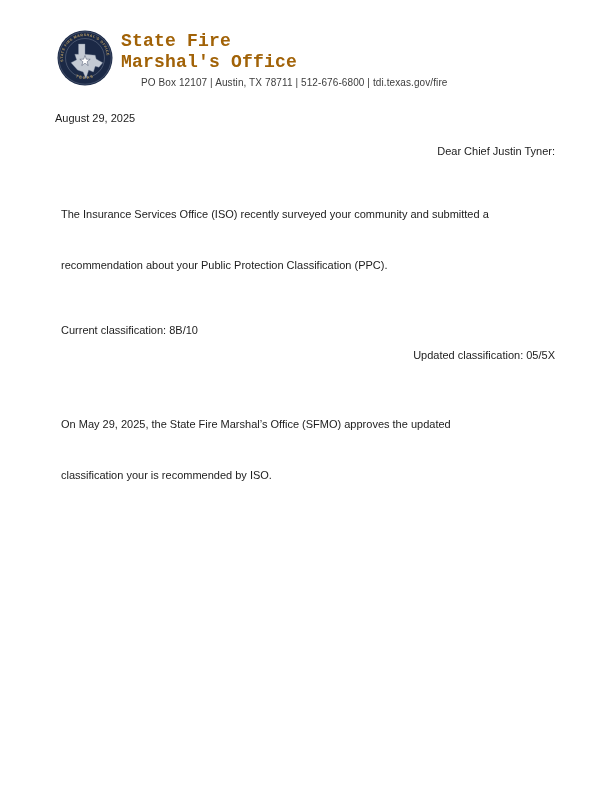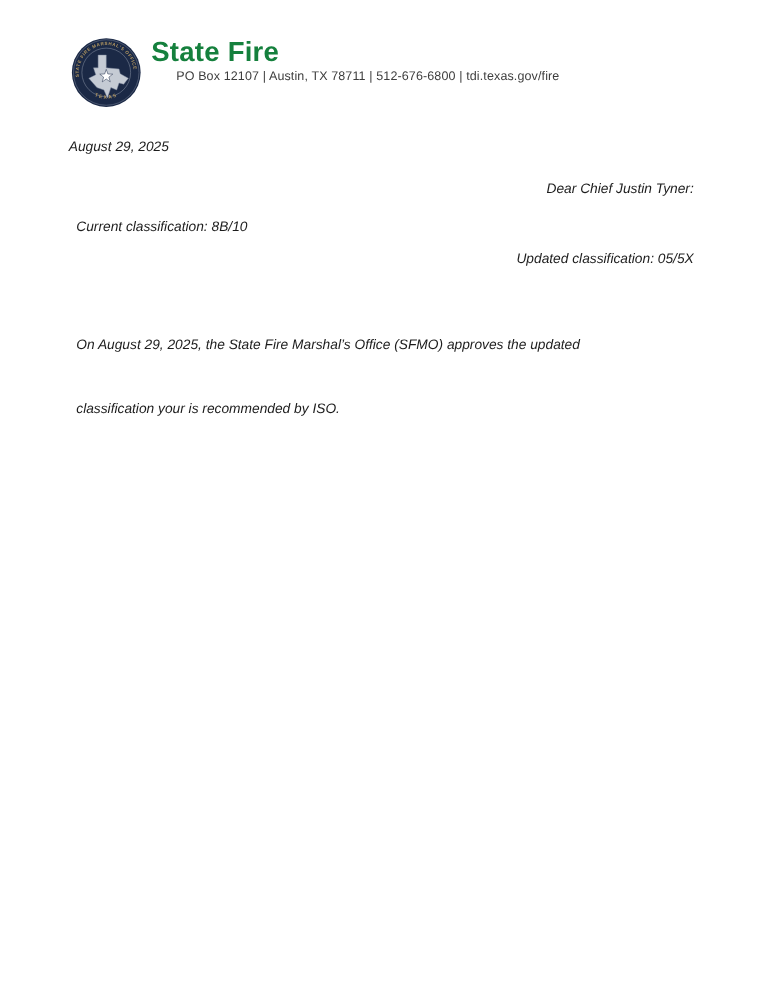--- a/index.html
+++ b/index.html
@@ -9,29 +9,29 @@
     background:#ffffff;
     font-family:"Liberation Sans", sans-serif;
     color:#1c1c1c;
     overflow:hidden;
   }
 
   
   .letterhead { position:absolute; left:57px; top:30px; display:flex; align-items:flex-start; }
   .logo-svg { width:56px; height:56px; flex:0 0 auto; }
   .head-text { margin-left:8px; padding-top:1px; }
-  .agency-title { font-size:22px; font-weight:bold; color:#15803d; line-height:21px; letter-spacing:0.2px; }
+  .agency-title { font-size:18px; font-weight:bold; color:#a16207; line-height:21px; letter-spacing:0.2px;font-family:Liberation Mono, monospace; }
   .contact-line { font-size:10px; color:#3d3d3d; margin-top:4px; letter-spacing:0.1px;padding-left:20px; }
 
   
   .letter {
     position:absolute; left:55px; top:110px; width:500px;
     font-size:11px; line-height:17px; color:#1c1c1c;
   }
-  .letter div, .letter p { white-space:pre-wrap;font-style:italic; }
+  .letter div, .letter p { white-space:pre-wrap; }
   .ind { margin-left:6px; }
   .recipient   { margin-top:9px; }
   .salutation  { margin-top:16px;text-align:right; }
   .para-intro  { margin-top:12px; }
   .cls-current { margin-top:14px; }
   .cls-updated { margin-top:8px;text-align:right; }
   .para-approve{ margin-top:18px; }
 </style>
 </head>
 <body>
@@ -53,34 +53,39 @@
       <text font-size="4" font-weight="bold" fill="#b69a62" letter-spacing="1.2" text-anchor="middle" font-family="Liberation Sans, sans-serif">
         <textPath href="#arcBottom" startOffset="50%">TEXAS</textPath>
       </text>
       <g transform="translate(1.96,1.96) scale(0.93)">
         <path d="M21 13 L28 13 L28 24 L39 25 L40 29 L47 33 L43 38 L39 37 L37 43 L32 41 L29 50 L26 43 L20 41 L13 33 L19 30 L17 24 L21 24 Z" fill="#c5cbd4" stroke="#7f8aa0" stroke-width="0.4"></path>
       </g>
       <polygon transform="translate(0,4)" points="28,21.5 29.3,25.2 33.2,25.3 30.1,27.7 31.2,31.5 28,29.2 24.8,31.5 25.9,27.7 22.8,25.3 26.7,25.2" fill="#ffffff" stroke="#1b2946" stroke-width="0.4"></polygon>
     </svg>
     <div class="head-text">
       <div class="agency-title">State Fire</div>
+      <div class="agency-title">Marshal's Office</div>
       <div class="contact-line">PO Box 12107 | Austin, TX 78711 | 512-676-6800 | tdi.texas.gov/fire</div>
     </div>
   </div>
 
   <div class="letter">
 
     <div class="date">August 29, 2025</div>
 
 
     <div class="salutation ind">Dear Chief Justin Tyner:</div>
 
+    <div class="para-intro ind">
+      <div>The Insurance Services Office (ISO) recently surveyed your community and submitted a</div>
+      <div>recommendation about your Public Protection Classification (PPC).</div>
+    </div>
 
     <div class="cls-current ind">Current classification: 8B/10</div>
     <div class="cls-updated ind">Updated classification: 05/5X</div>
 
     <div class="para-approve ind">
-      <div>On August 29, 2025, the State Fire Marshal’s Office (SFMO) approves the updated</div>
+      <div>On May 29, 2025, the State Fire Marshal’s Office (SFMO) approves the updated</div>
       <div>classification your is recommended by ISO.</div>
     </div>
 
   </div>
 </div>
 
 </body></html>

